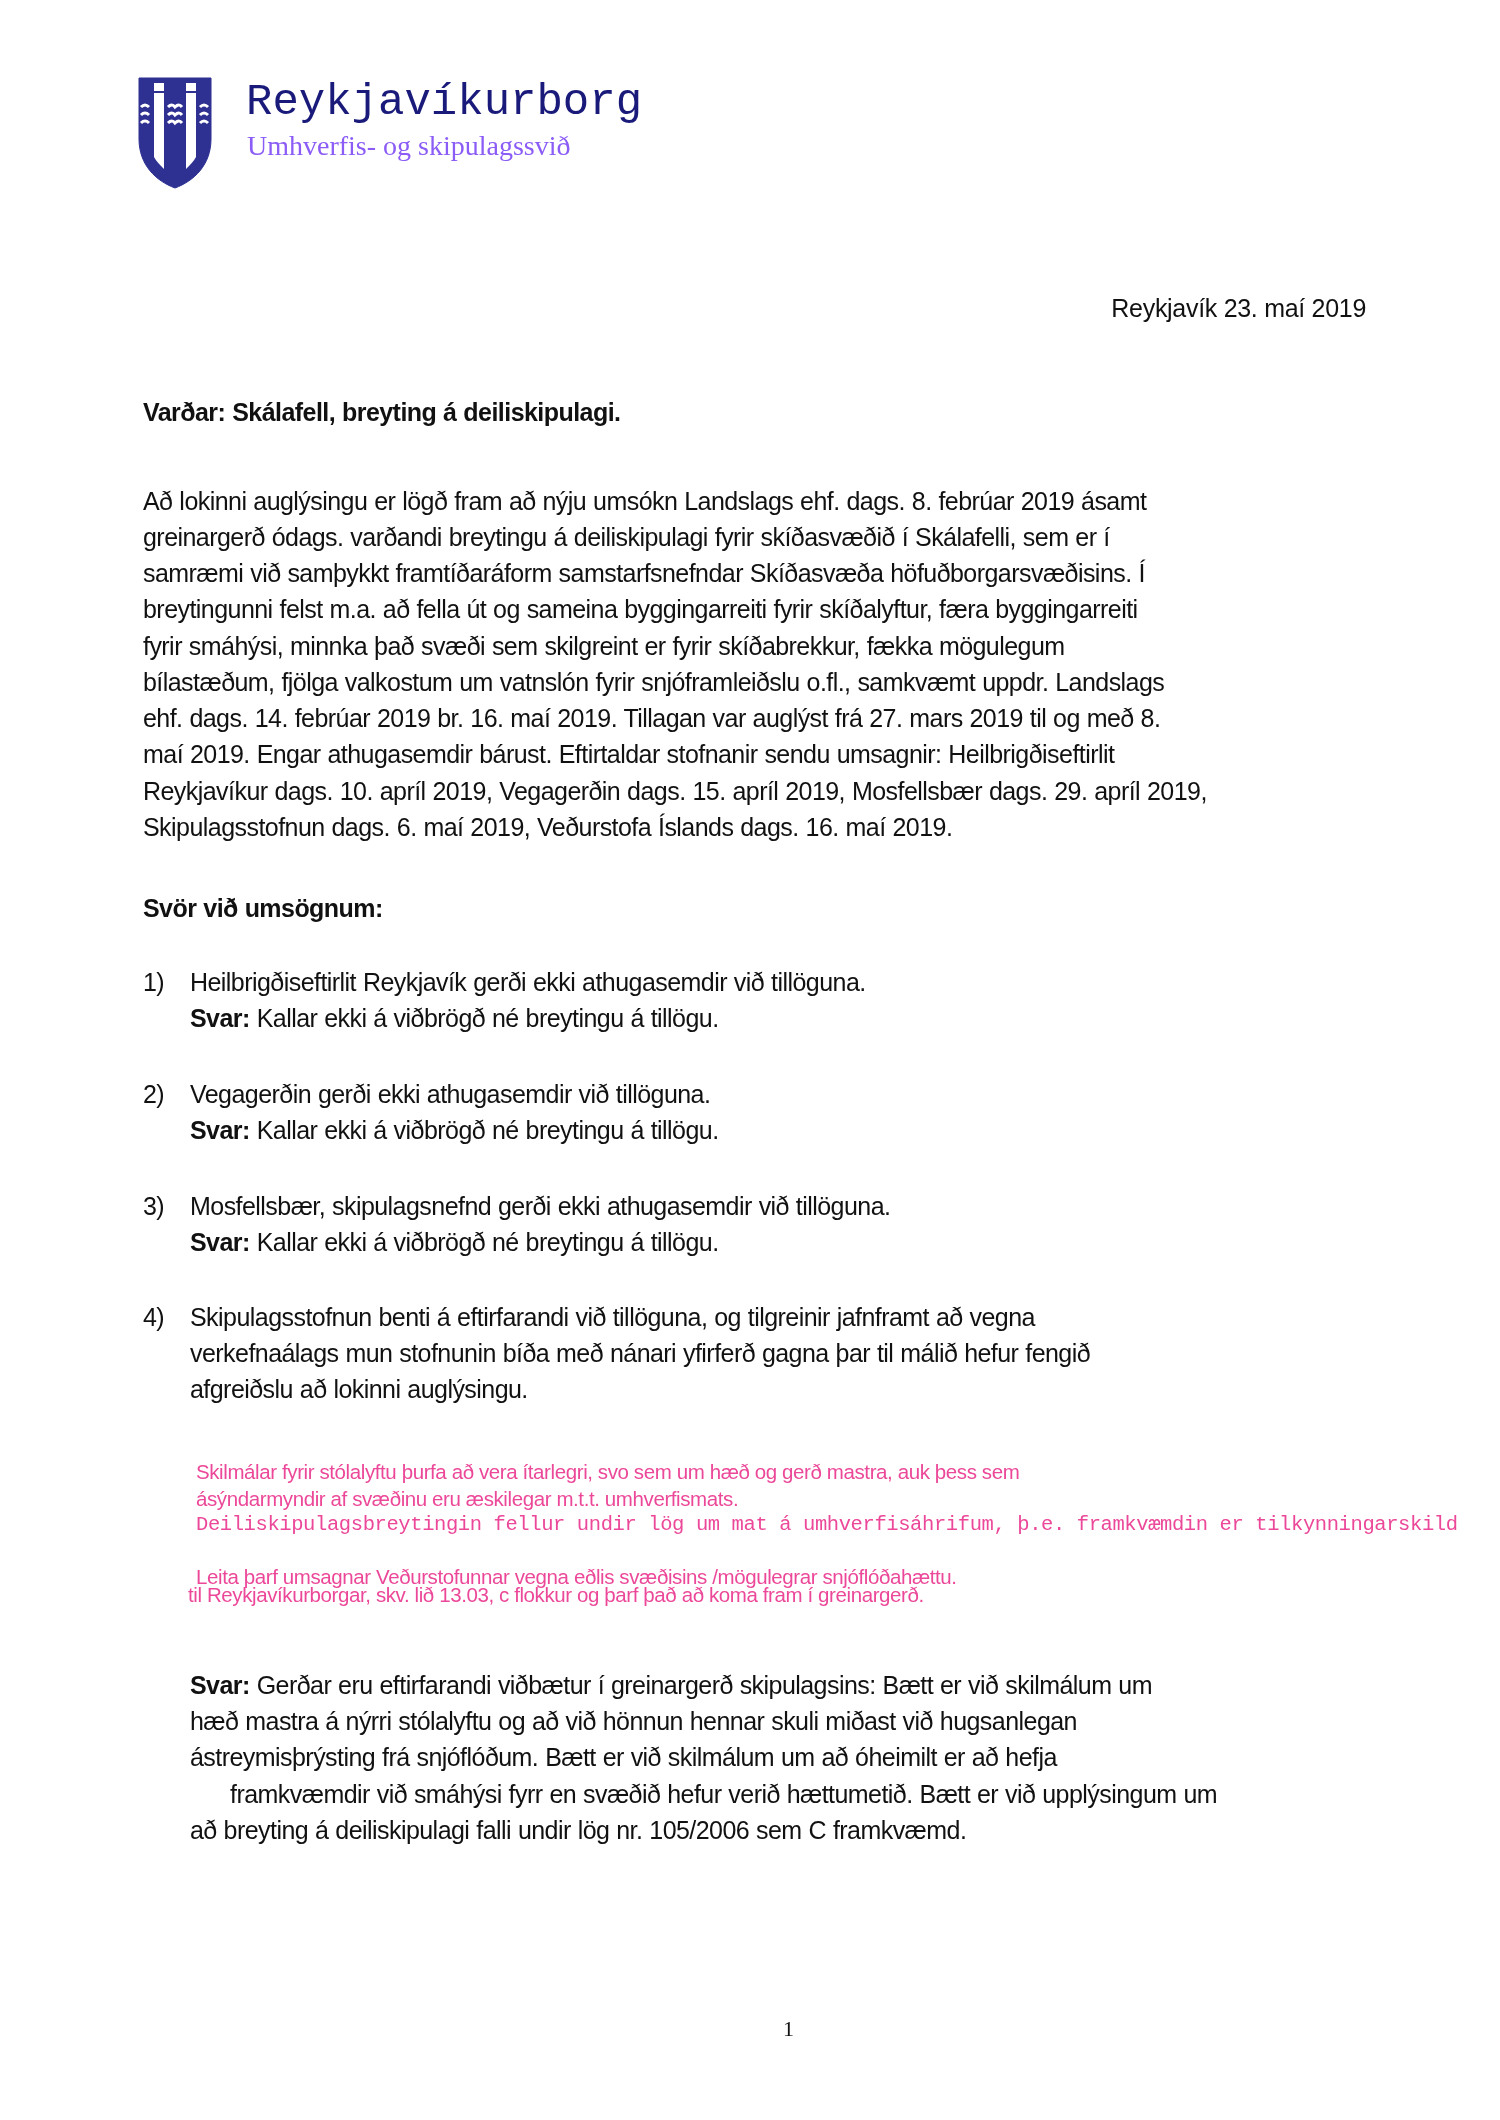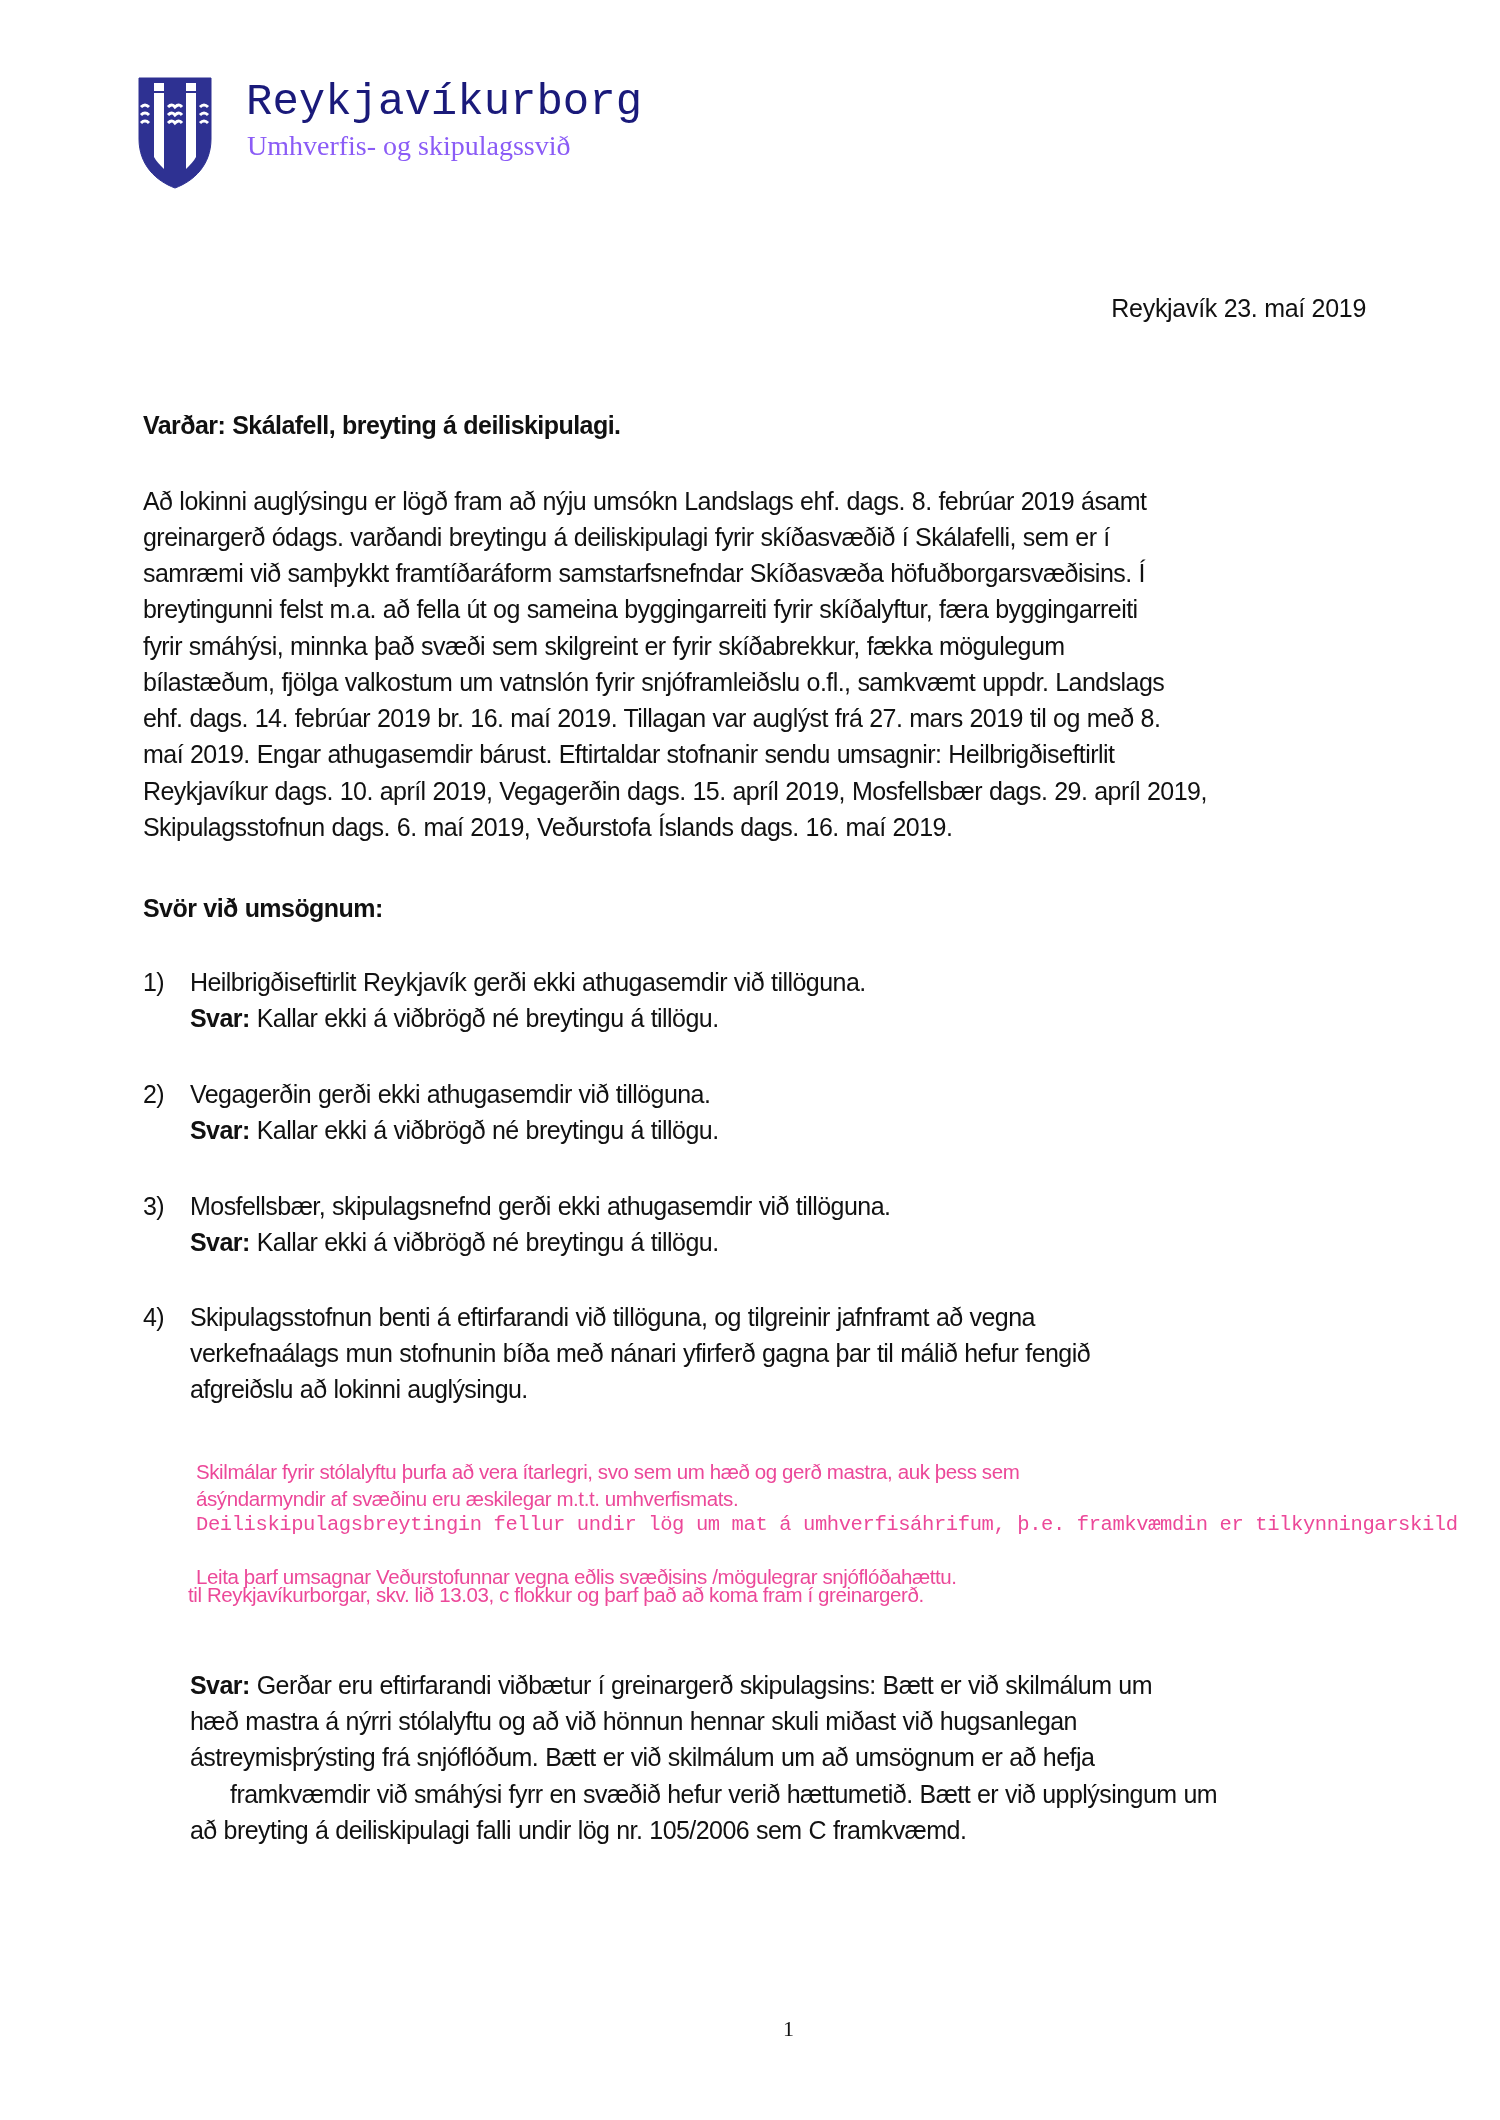--- a/index.html
+++ b/index.html
@@ -45,21 +45,21 @@
         <path d="M62 38 q4 -4 8 0"></path>
         <path d="M62 46 q4 -4 8 0"></path>
     </g>
   </svg>
 </div>
 <div class="abs org-name">Reykjavíkurborg</div>
 <div class="abs dept-name">Umhverfis- og skipulagssvið</div>
 
 <div class="abs doc-date">Reykjavík 23. maí 2019</div>
 
-<div class="line heading" style="left:143px; top:413px;">Varðar: Skálafell, breyting á deiliskipulagi.</div>
+<div class="line heading" style="left:143px; top:400px;">Varðar: Skálafell, breyting á deiliskipulagi.</div>
 
 <div>
   <div class="line" style="left:143px; top:489px;">Að lokinni auglýsingu er lögð fram að nýju umsókn Landslags ehf. dags. 8. febrúar 2019 ásamt</div>
   <div class="line" style="left:143px; top:525px;">greinargerð ódags. varðandi breytingu á deiliskipulagi fyrir skíðasvæðið í Skálafelli, sem er í</div>
   <div class="line" style="left:143px; top:561px;">samræmi við samþykkt framtíðaráform samstarfsnefndar Skíðasvæða höfuðborgarsvæðisins. Í</div>
   <div class="line" style="left:143px; top:597px;">breytingunni felst m.a. að fella út og sameina byggingarreiti fyrir skíðalyftur, færa byggingarreiti</div>
   <div class="line" style="left:143px; top:634px;text-align:center;">fyrir smáhýsi, minnka það svæði sem skilgreint er fyrir skíðabrekkur, fækka mögulegum</div>
   <div class="line" style="left:143px; top:670px;">bílastæðum, fjölga valkostum um vatnslón fyrir snjóframleiðslu o.fl., samkvæmt uppdr. Landslags</div>
   <div class="line" style="left:143px; top:706px;">ehf. dags. 14. febrúar 2019 br. 16. maí 2019.  Tillagan var auglýst frá 27. mars 2019 til og með 8.</div>
   <div class="line" style="left:143px; top:742px;">maí 2019. Engar athugasemdir bárust. Eftirtaldar stofnanir sendu umsagnir: Heilbrigðiseftirlit</div>
@@ -98,18 +98,18 @@
   <div class="quote" style="left:196px; top:1462px;">Skilmálar fyrir stólalyftu þurfa að vera ítarlegri, svo sem um hæð og gerð mastra, auk þess sem</div>
   <div class="quote" style="left:196px; top:1489px;">ásýndarmyndir af svæðinu eru æskilegar m.t.t. umhverfismats.</div>
   <div class="quote" style="left:196px; top:1515px;font-family:Liberation Mono, monospace;">Deiliskipulagsbreytingin fellur undir lög um mat á umhverfisáhrifum, þ.e. framkvæmdin er tilkynningarskild</div>
   <div class="quote" style="left:188px; top:1541px;margin-top:44px;">til Reykjavíkurborgar, skv. lið 13.03, c flokkur og þarf það að koma fram í greinargerð.</div>
   <div class="quote" style="left:196px; top:1567px;">Leita þarf umsagnar Veðurstofunnar vegna eðlis svæðisins /mögulegrar snjóflóðahættu.</div>
 </div>
 
 <div>
   <div class="line" style="left:190px; top:1673px;"><span class="b">Svar:</span> <span>Gerðar eru eftirfarandi viðbætur í greinargerð skipulagsins: Bætt er við skilmálum um</span></div>
   <div class="line" style="left:190px; top:1709px;">hæð mastra á nýrri stólalyftu og að við hönnun hennar skuli miðast við hugsanlegan</div>
-  <div class="line" style="left:190px; top:1745px;">ástreymisþrýsting frá snjóflóðum. Bætt er við skilmálum um að umsögnum er að hefja</div>
+  <div class="line" style="left:190px; top:1745px;">ástreymisþrýsting frá snjóflóðum. Bætt er við skilmálum um að óheimilt er að hefja</div>
   <div class="line" style="left:190px; top:1782px;margin-left:40px;">framkvæmdir við smáhýsi fyrr en svæðið hefur verið hættumetið. Bætt er við upplýsingum um</div>
   <div class="line" style="left:190px; top:1818px;">að breyting á deiliskipulagi falli undir lög nr. 105/2006 sem C framkvæmd.</div>
 </div>
 
 <div class="abs page-num">1</div>
 
 </body></html>

